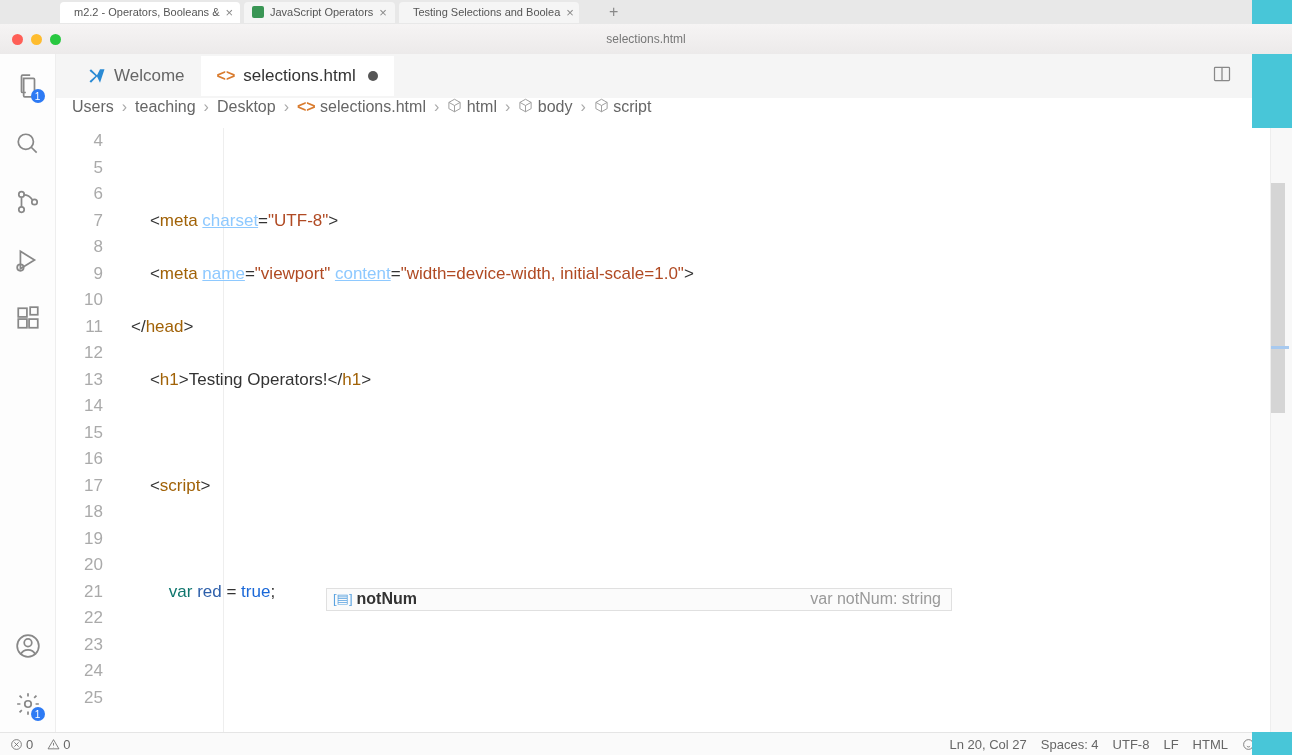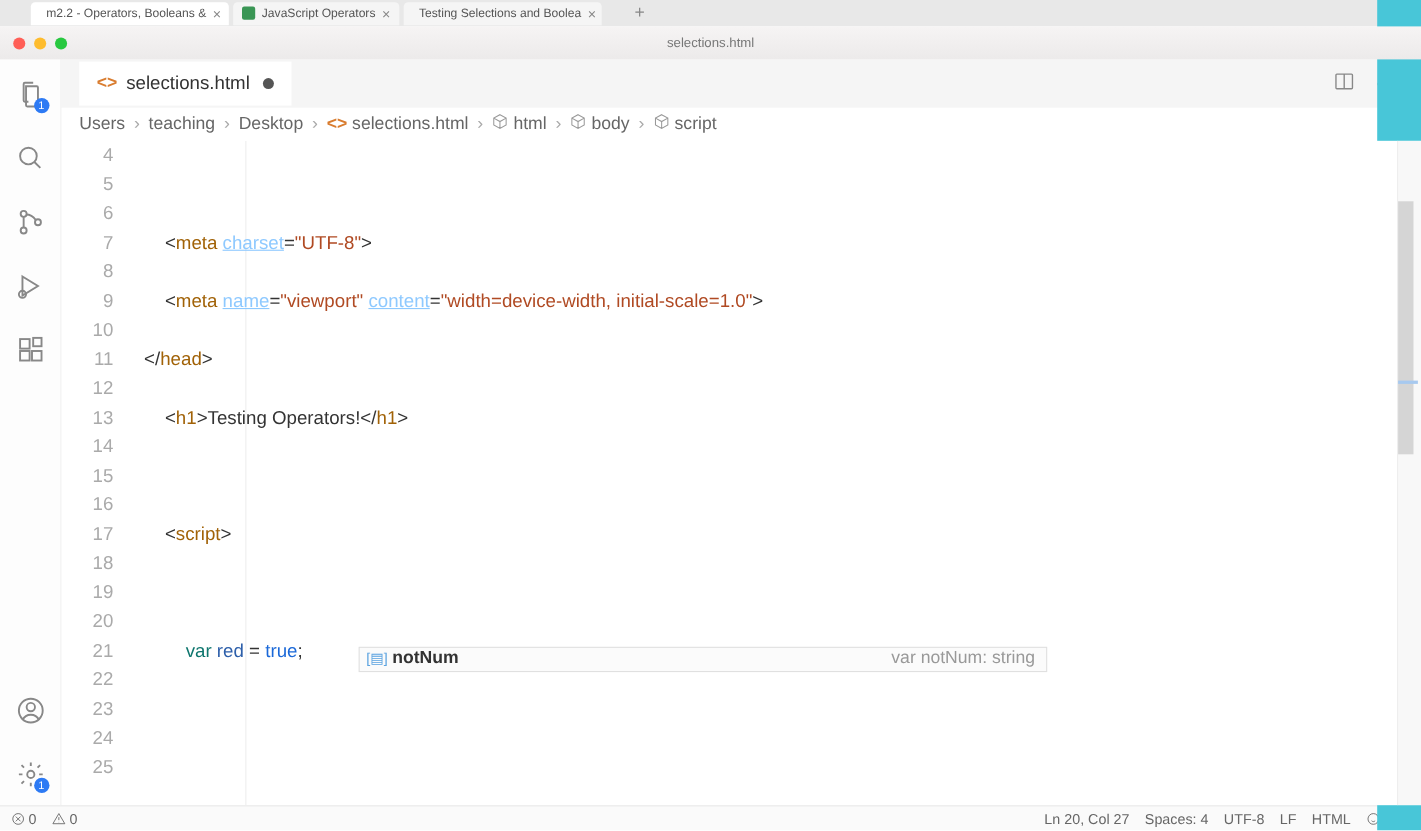--- a/index.html
+++ b/index.html
@@ -1,17 +1,17 @@
 <!DOCTYPE html>
 <html><head>
 <meta charset="utf-8">
 <style>
 *{margin:0;padding:0;box-sizing:border-box;font-family:-apple-system,BlinkMacSystemFont,"Segoe UI",Helvetica,Arial,sans-serif;}
 body{background:#fff;height:755px;width:1292px;overflow:hidden;position:relative;}
-.browser-tabs{height:24px;background:#e8e8e8;display:flex;align-items:center;padding:0 28px;font-size:11px;color:#555;gap:16px;}
+.browser-tabs{height:24px;background:#e8e8e8;display:flex;align-items:center;padding:0 60px;font-size:11px;color:#555;gap:16px;}
 .btab{display:flex;align-items:center;gap:6px;padding:3px 8px;margin-right:4px;background:#f5f5f5;border-radius:4px 4px 0 0;max-width:180px;overflow:hidden;white-space:nowrap;}
 .btab.active{background:#fff;}
 .btab-close{font-size:13px;color:#888;cursor:pointer;}
 .btab-plus{font-size:16px;color:#888;padding:0 10px;cursor:pointer;}
 .favicon{width:12px;height:12px;display:inline-block;border-radius:2px;}
 .window-chrome{height:30px;background:linear-gradient(#f6f4f4,#eceaea);display:flex;align-items:center;padding:0 12px;position:relative;}
 .traffic{display:flex;gap:8px;}
 .tl{width:11px;height:11px;border-radius:50%;}
 .tl.r{background:#ff5f57;} .tl.y{background:#febc2e;} .tl.g{background:#28c840;}
 .win-title{position:absolute;left:50%;transform:translateX(-50%);font-size:12px;color:#777;}
@@ -22,21 +22,21 @@
 .badge{position:absolute;bottom:-3px;right:-3px;background:#2d7af4;color:#fff;font-size:10px;border-radius:8px;min-width:14px;height:14px;display:flex;align-items:center;justify-content:center;padding:0 3px;}
 .ab-spacer{flex:1;}
 .main{flex:1;display:flex;flex-direction:column;min-width:0;}
 .tabs{height:44px;display:flex;align-items:center;background:#f5f5f5;padding:0 16px;}
 .tab{display:flex;align-items:center;gap:8px;padding:10px 16px;font-size:17px;color:#666;cursor:pointer;}
 .tab.active{background:#fff;color:#333;}
 .tab-icon{width:18px;height:18px;}
 .tab-mod{width:10px;height:10px;border-radius:50%;background:#555;margin-left:4px;}
 .tabs-right{margin-left:auto;display:flex;gap:18px;align-items:center;color:#888;}
 .tabs-right svg{width:20px;height:20px;stroke:#888;fill:none;stroke-width:1.5;}
-.breadcrumb{height:30px;display:flex;align-items:center;gap:8px;padding:0 16px;font-size:16px;color:#666;background:#fff;}
+.breadcrumb{height:30px;display:flex;gap:8px;padding:0 16px;font-size:16px;color:#666;background:#fff;}
 .breadcrumb .sep{color:#aaa;}
 .crumb-icon{color:#999;display:inline;vertical-align:middle;}
 .crumb-icon svg{width:15px;height:15px;display:inline;}
 .editor{flex:1;display:flex;font-family:Menlo,Consolas,"Courier New",monospace;font-size:17px;line-height:26.5px;background:#fff;position:relative;overflow:hidden;}
 .gutter{width:75px;text-align:right;color:#aaa;padding-right:28px;user-select:none;}
 .guide{position:absolute;left:167px;top:0;bottom:0;width:1px;background:#eee;}
 .code{flex:1;position:relative;white-space:pre;color:#333;}
 .code-lines{position:relative;}
 .line{height:26.5px;}
 .tag{color:#a16207;}
@@ -143,20 +143,26 @@
           <circle cx="12" cy="12" r="3"></circle>
           <path d="M12 2v3M12 19v3M4.2 4.2l2.1 2.1M17.7 17.7l2.1 2.1M2 12h3M19 12h3M4.2 19.8l2.1-2.1M17.7 6.3l2.1-2.1"></path>
         </svg>
       <span class="badge">1</span>
     </div>
   </div>
 
   <div class="main">
 
     <div class="tabs">
+      <div class="tab">
+        <svg class="tab-icon" viewBox="0 0 24 24" fill="#2a8ad4">
+            <path d="M22 3L16 21l-4-8.5L4 21l-2-2L10 12 2 5l2-2 8 8 4-8z"></path>
+          </svg>
+        <span>Welcome</span>
+      </div>
       <div class="tab active">
         <span style="color:#d97c2f;font-weight:600;font-size:16px;">&lt;&gt;</span>
         <span>selections.html</span>
         <span class="tab-mod"></span>
       </div>
       <div class="tabs-right">
         <span><svg viewBox="0 0 24 24">
               <rect x="3" y="4" width="18" height="16" rx="1"></rect>
               <path d="M12 4v16"></path>
             </svg></span>

